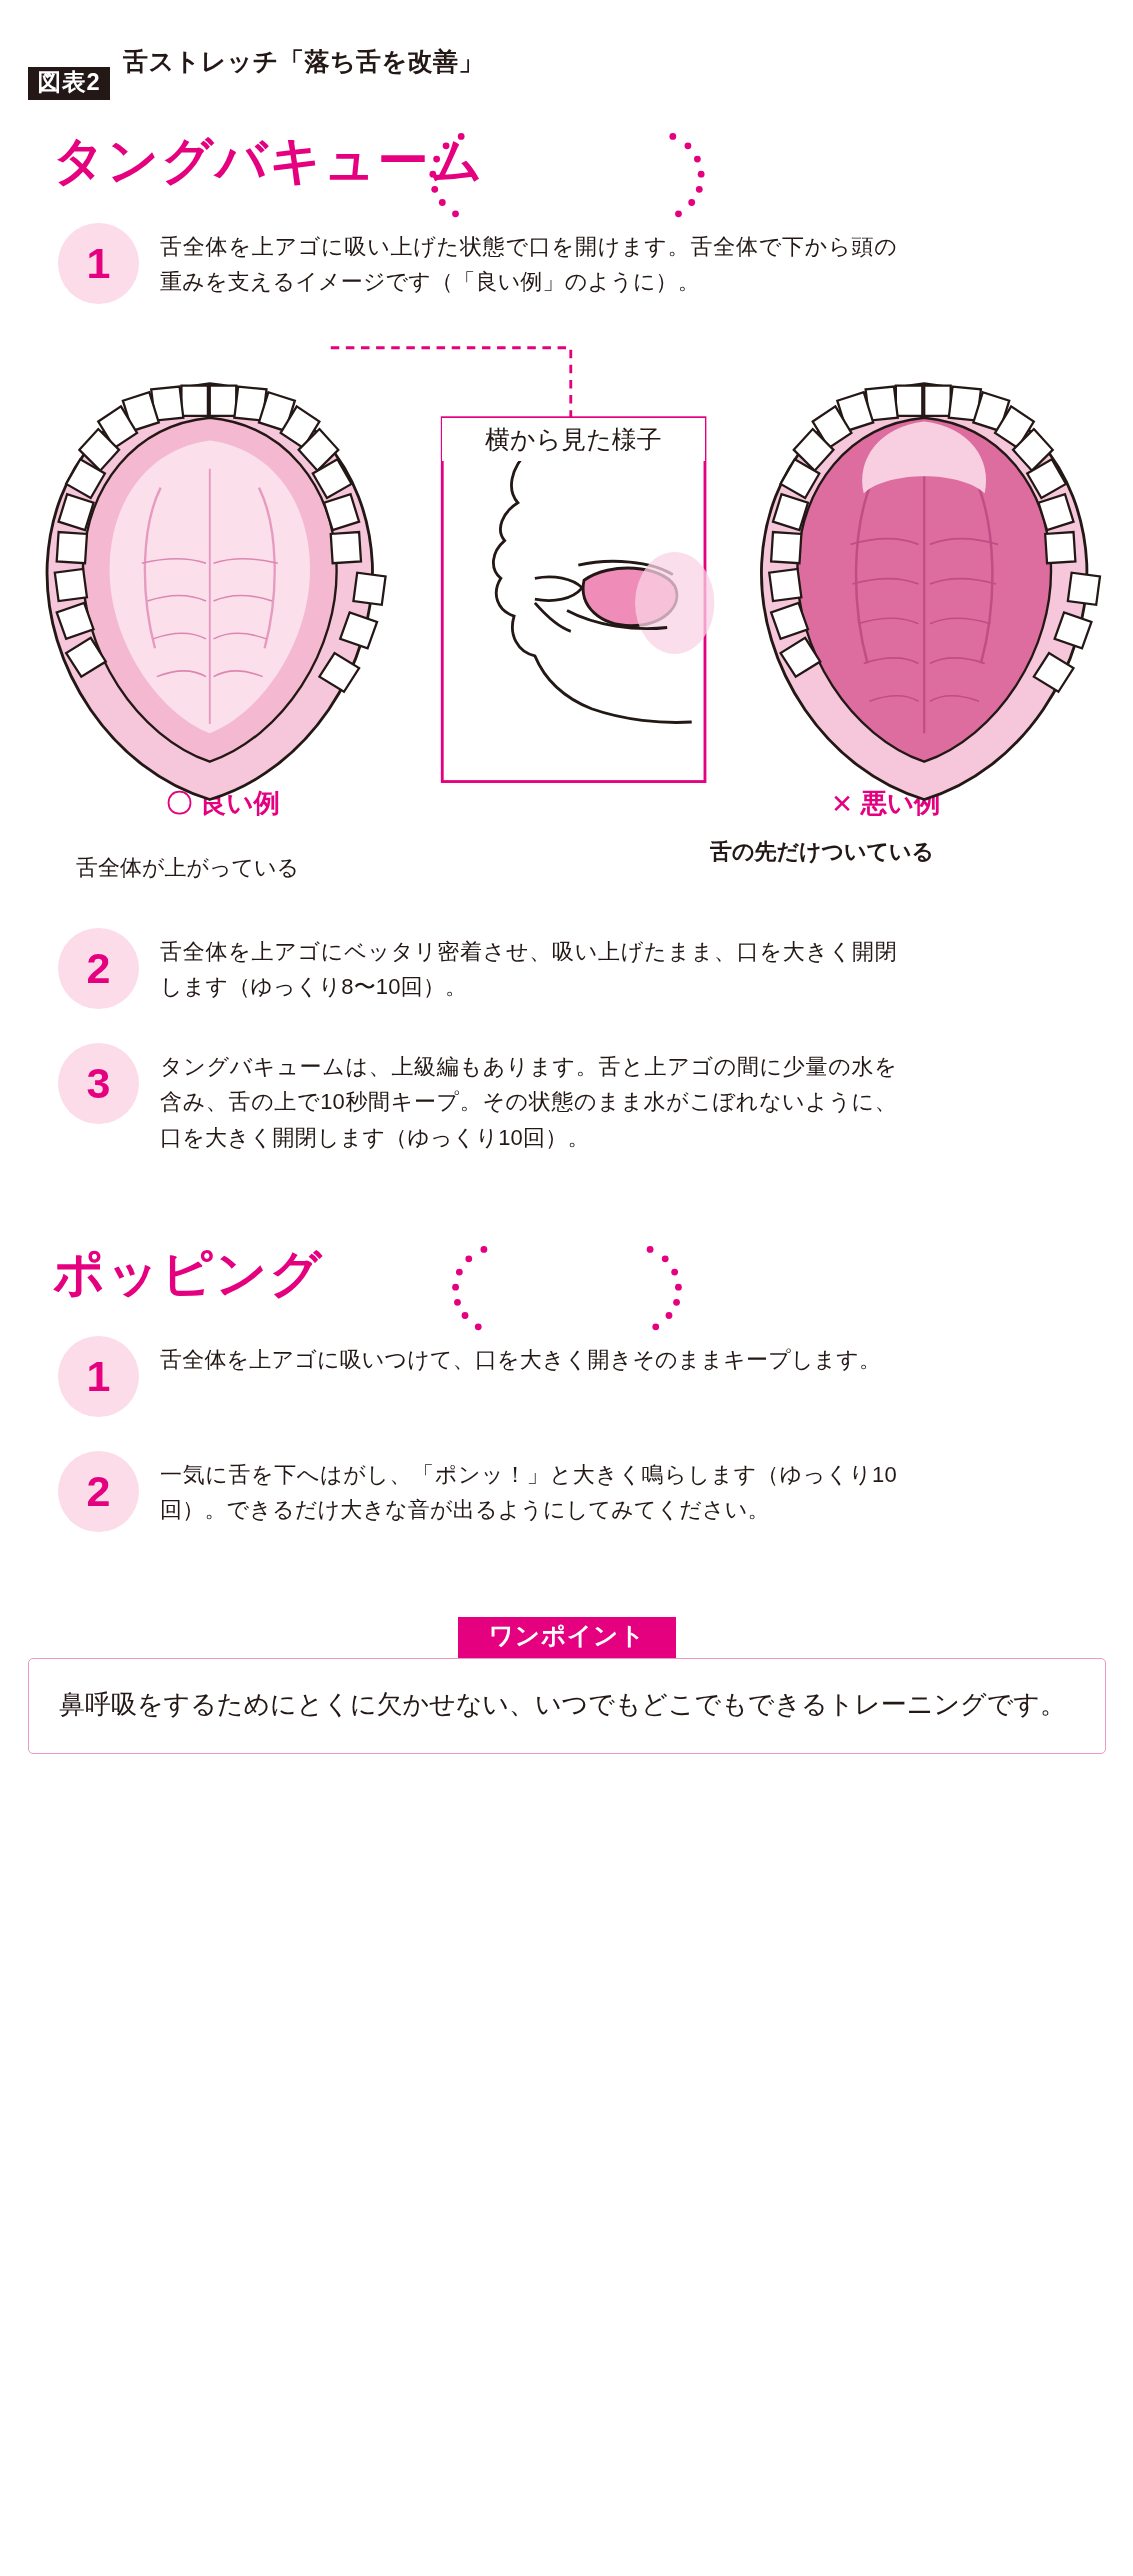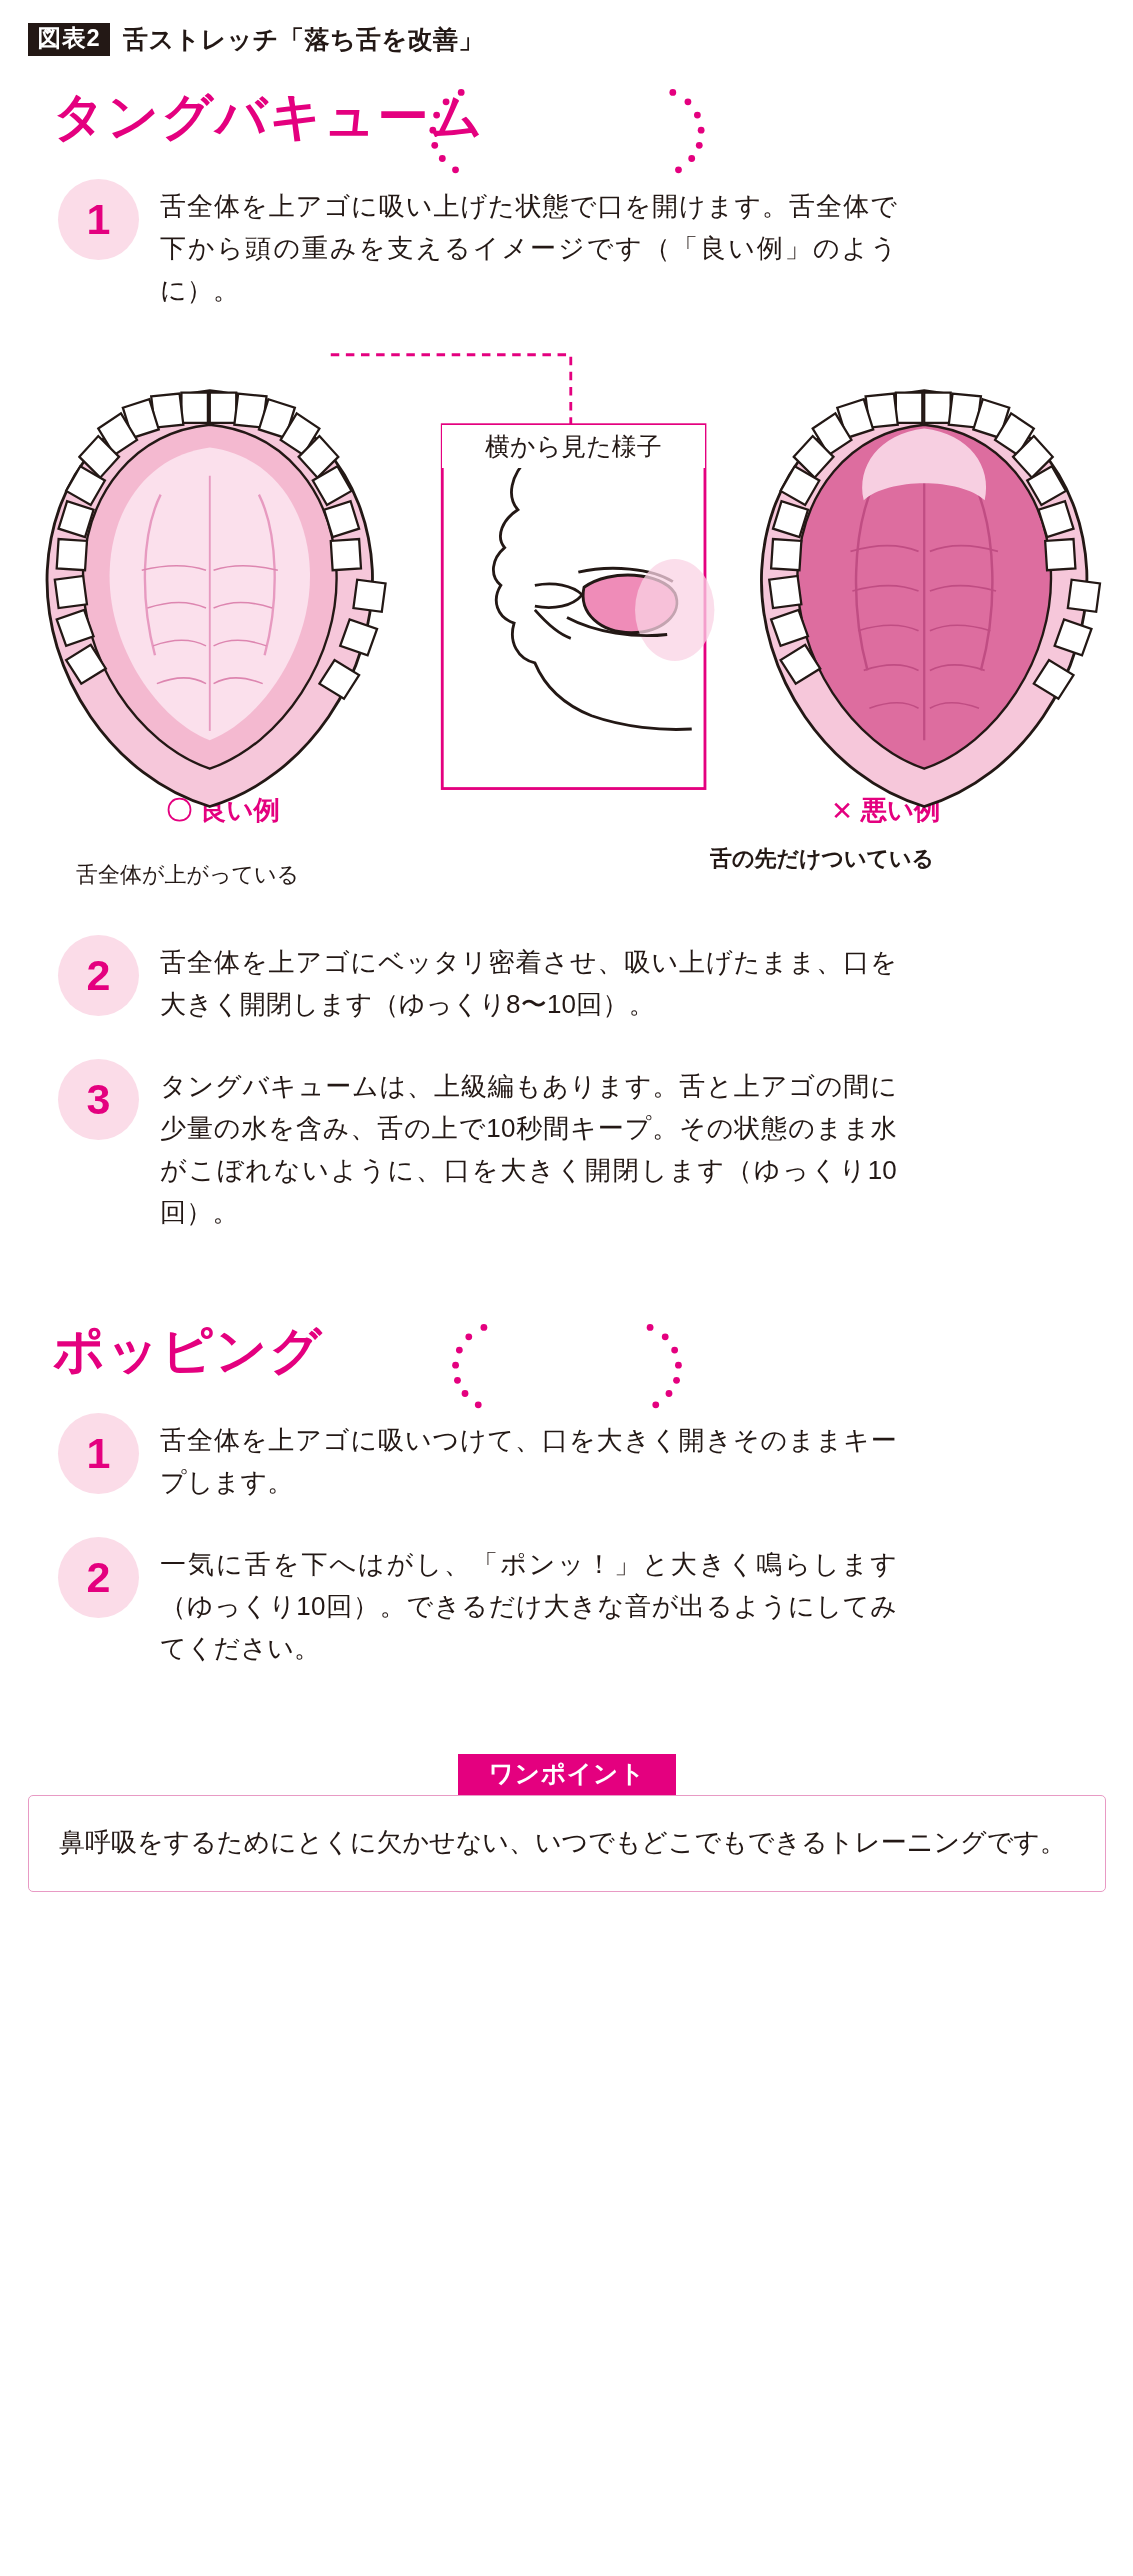--- a/index.html
+++ b/index.html
@@ -28,20 +28,21 @@
   }
   .fig-tag{
     background:#231815;
     color:#ffffff;
     font-size:23.6px;
     font-weight:bold;
     letter-spacing:0.9px;
     padding:3.8px 9.4px 5.7px 9.4px;
     line-height:1;
     white-space:nowrap;
+    margin-top:44px;
   }
   .fig-title{
     font-size:25px;
     font-weight:bold;
     letter-spacing:0.5px;
     line-height:1;
     white-space:nowrap;
   }
 
   
@@ -79,21 +80,21 @@
     font-size:43px;
     font-weight:bold;
     display:flex;
     align-items:center;
     justify-content:center;
     margin-left:30px;
     margin-right:21px;
     line-height:1;
   }
   .step-text{
-    font-size:26px;
+    font-size:22px;
     line-height:1.62;
     letter-spacing:0.2px;
     padding-top:5.7px;
     max-width:737px;
     text-align:justify;
   }
 
   
   .illus{
     position:relative;

